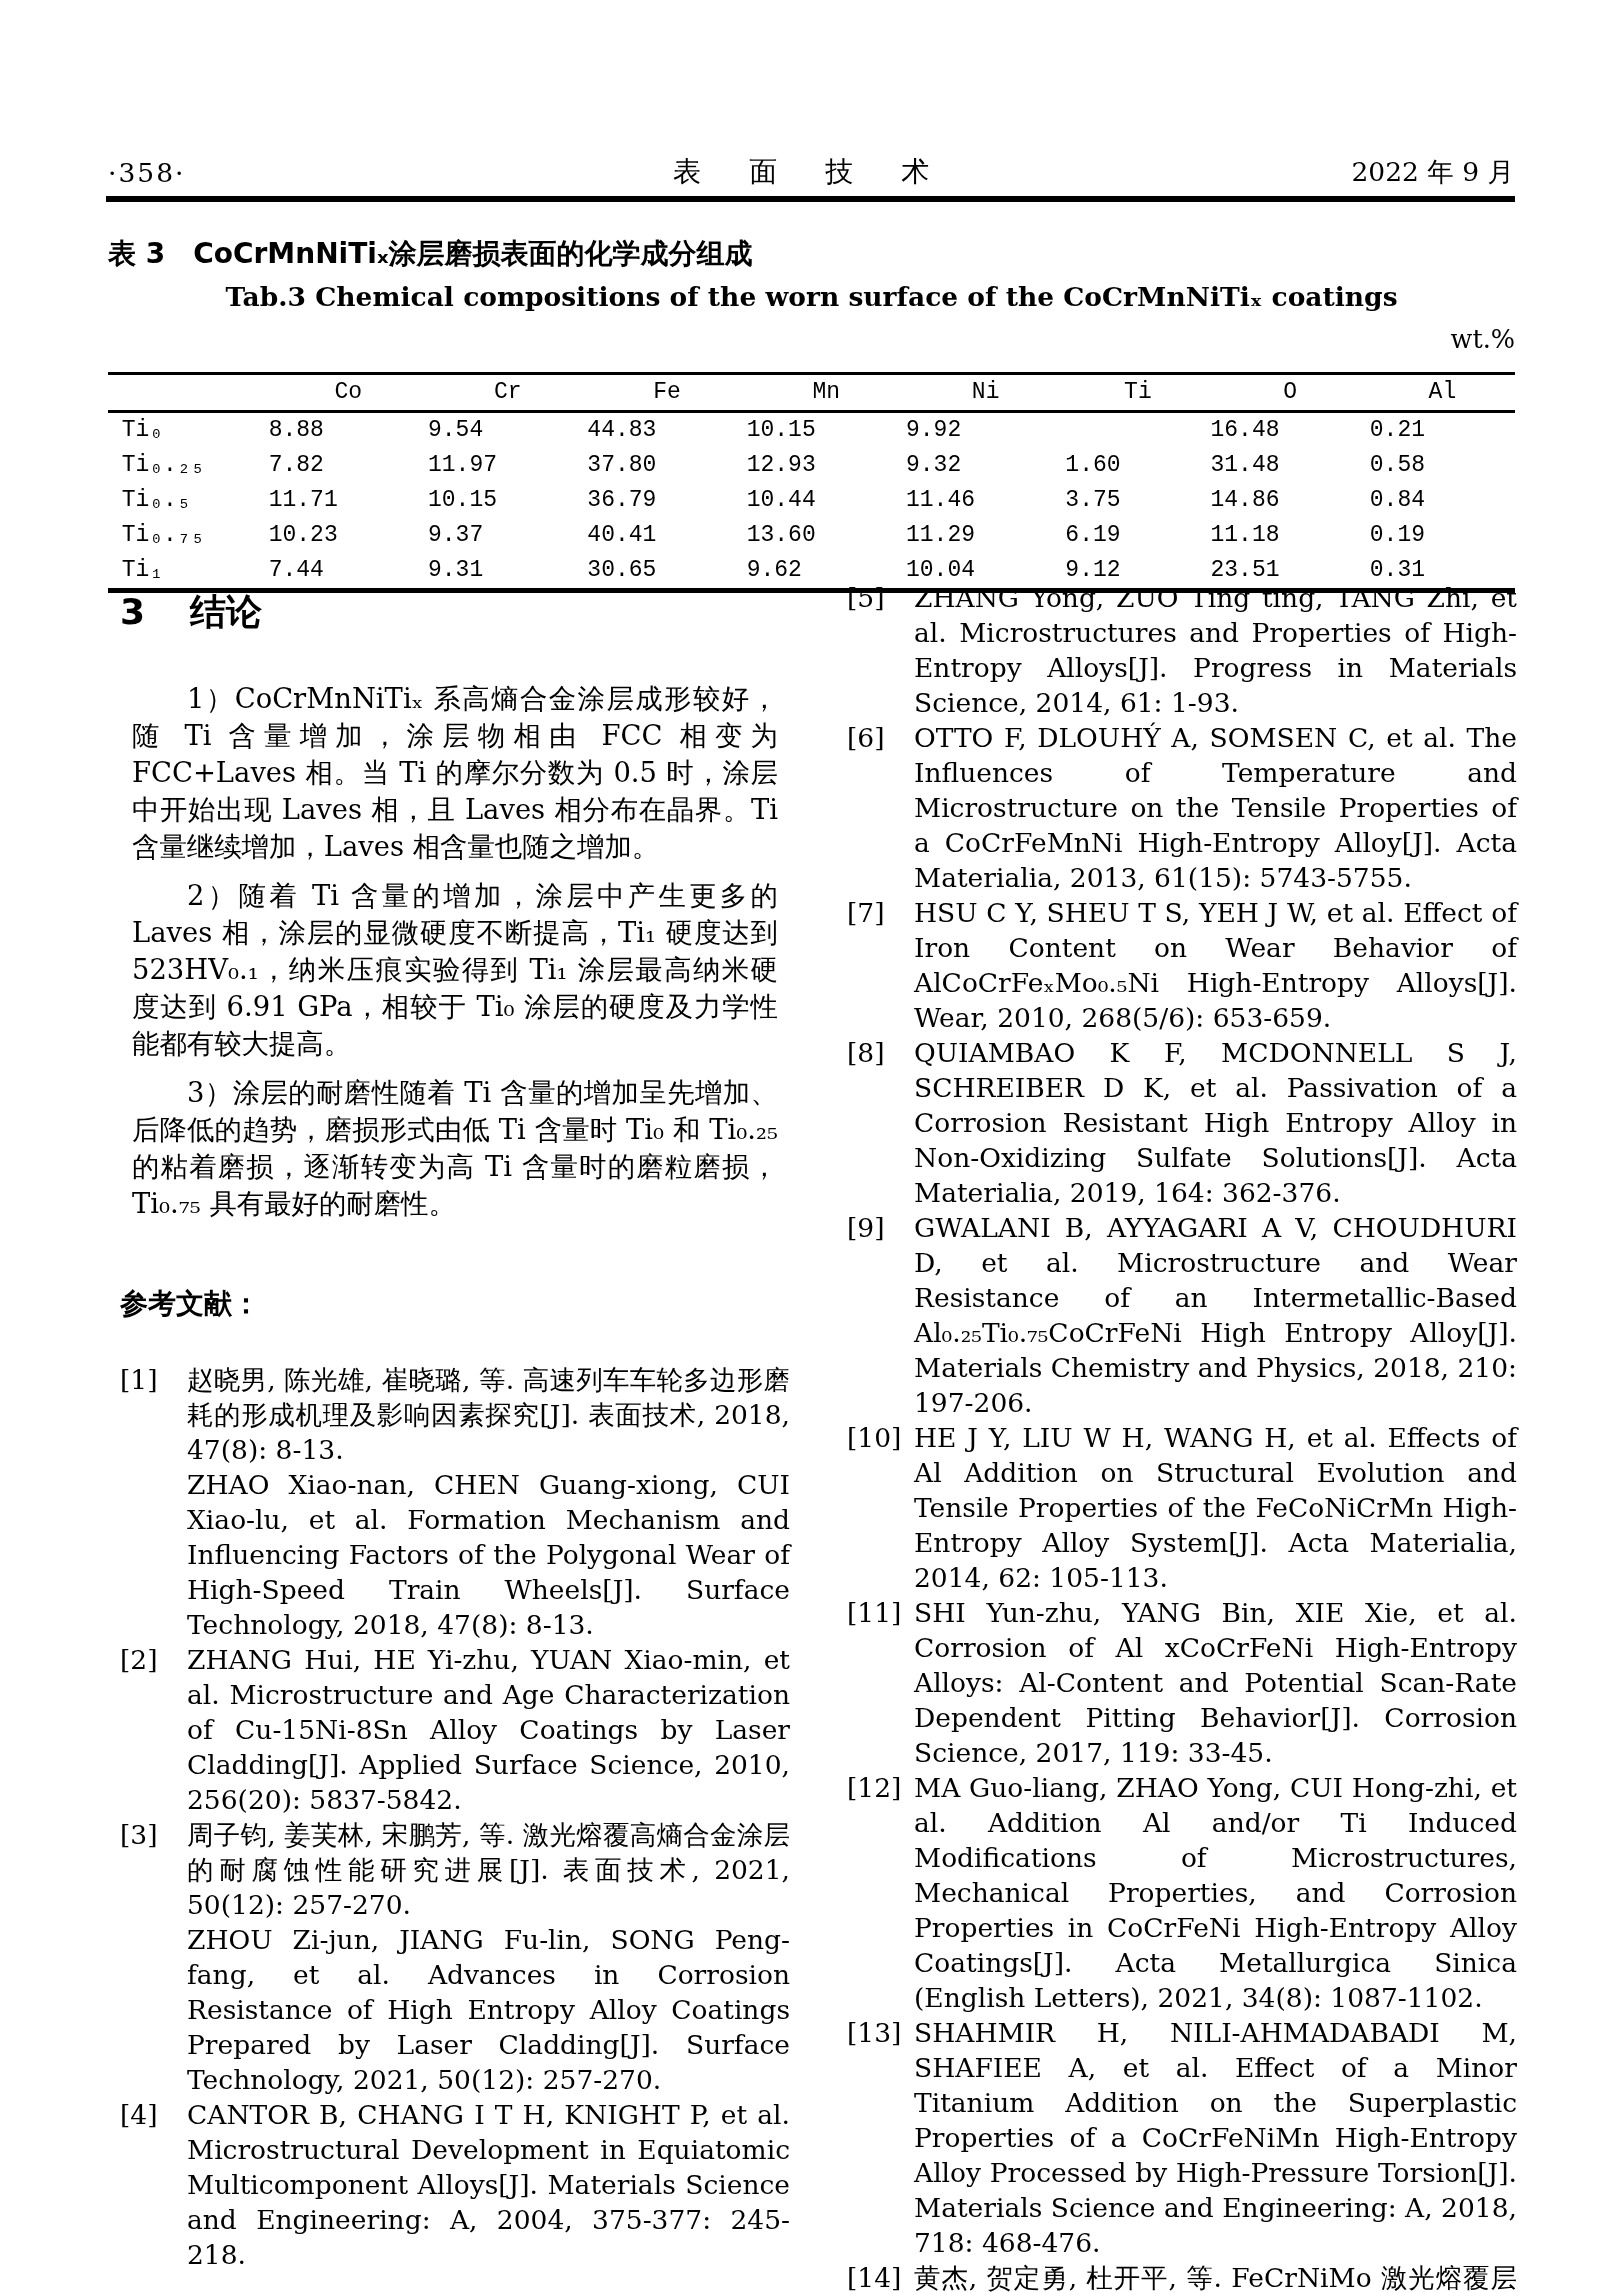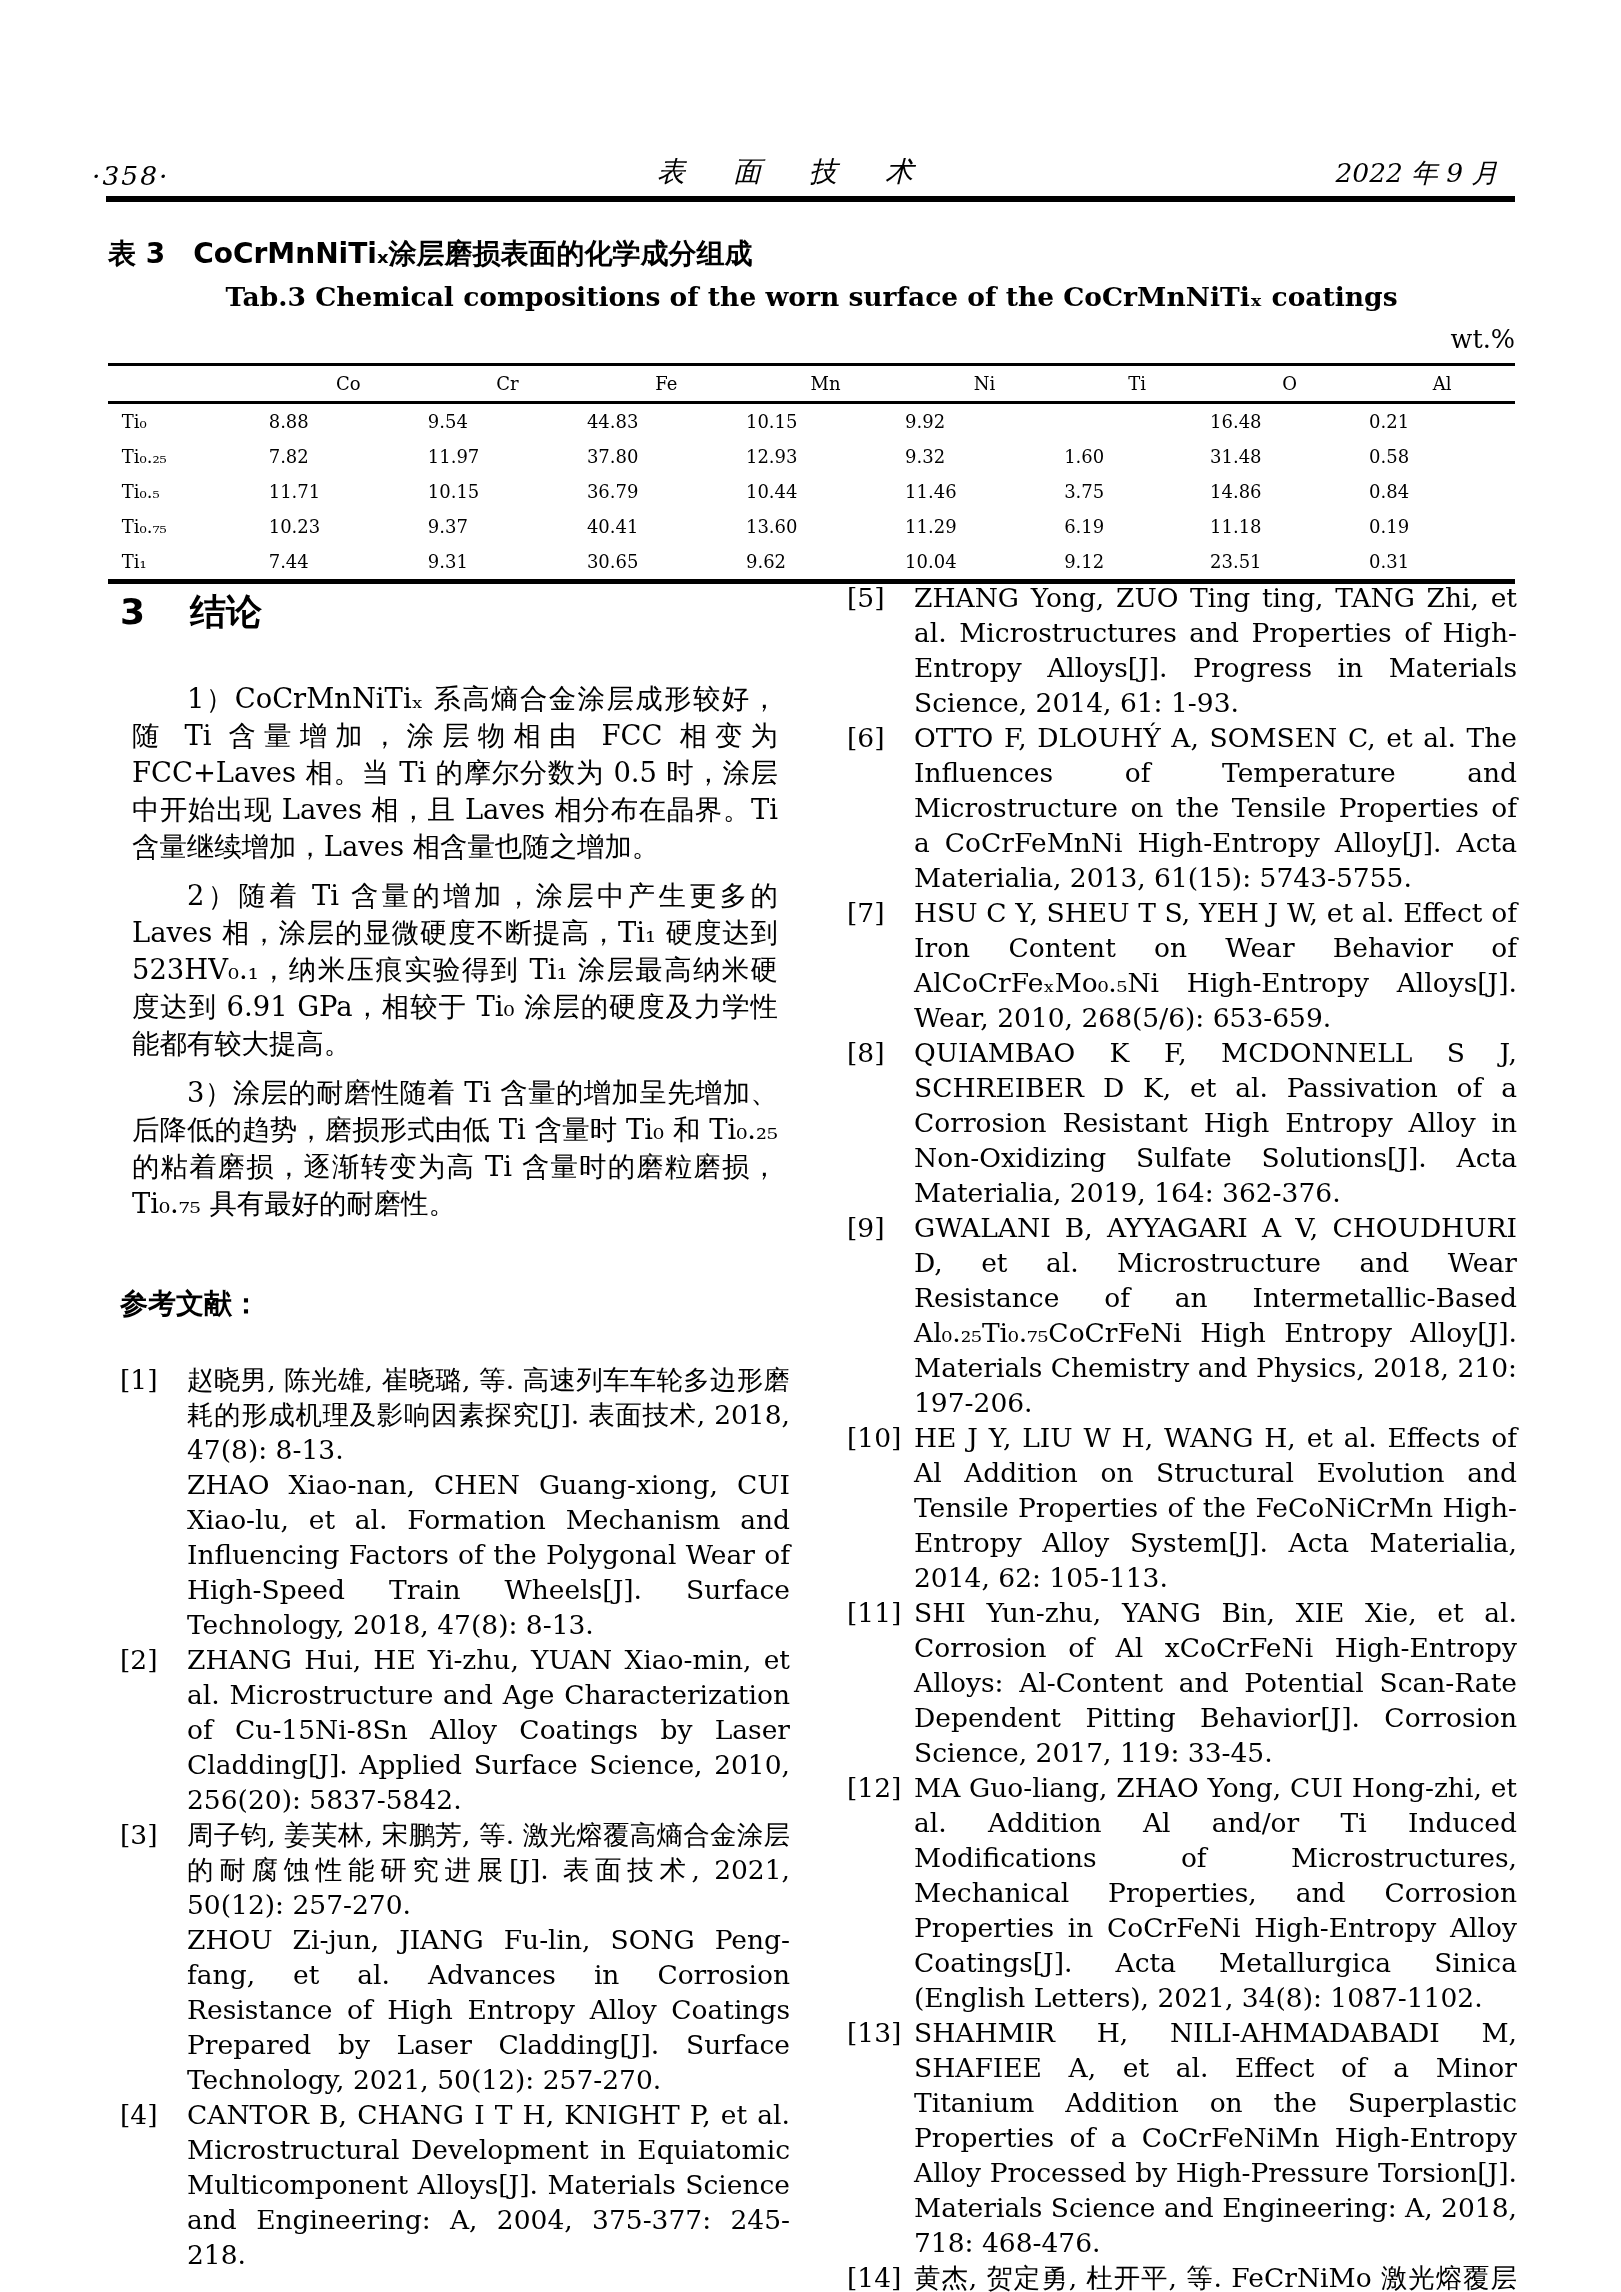--- a/index.html
+++ b/index.html
@@ -6,39 +6,39 @@
   .page{
     position:relative;
     width:1621px;height:2293px;
     background:#ffffff;color:#000000;
     font-family:"DejaVu Serif","Liberation Serif",serif;
     overflow:hidden;
     margin:0 auto;
   }
   
   .header-row{
-    position:absolute;top:153px;left:92px;width:1406px;
-    display:flex;align-items:flex-end;font-size:26.5px;font-style:italic;
+    position:absolute;top:153px;left:108px;width:1406px;
+    display:flex;align-items:center;font-size:26.5px;
   }
   .page-num{width:294px;text-align:left;letter-spacing:2px;}
   .journal{flex:1;text-align:center;font-size:28px;letter-spacing:19.6px;}
   .issue-date{width:294px;text-align:right;}
   .header-rule{position:absolute;top:196px;left:106px;width:1409px;height:5.9px;background:#000;}
 
   
   .table-block{position:absolute;top:235px;left:108px;width:1407px;}
   .tbl-title-zh{
     text-align:left;font-size:28px;font-weight:600;
     font-family:"DejaVu Sans","Liberation Sans",sans-serif;
   }
   .tbl-title-en{text-align:center;font-size:26.5px;font-weight:bold;margin-top:7.8px;}
   .unit{text-align:right;font-size:25.5px;margin-top:11.8px;}
   table.comp-table{
-    width:100%;border-collapse:collapse;margin-top:9px;
-    font-size:18px;border-top:3.9px solid #000;border-bottom:5.9px solid #000;
+    width:100%;border-collapse:collapse;margin-top:18px;
+    font-size:23px;border-top:3.9px solid #000;border-bottom:5.9px solid #000;font-family:Liberation Mono, monospace;
   }
   .comp-table thead tr{border-bottom:3.9px solid #000;}
   .comp-table th{font-weight:normal;text-align:center;height:35px;padding:0;}
   .comp-table td{height:35px;padding:0;}
   .comp-table td.lbl{text-align:left;padding-left:13.7px;width:147px;}
   .comp-table th.corner{width:147px;}
   .comp-table td.val{padding-right:86px;}
 
   
   .col-left{position:absolute;top:588px;left:120px;width:670px;}

